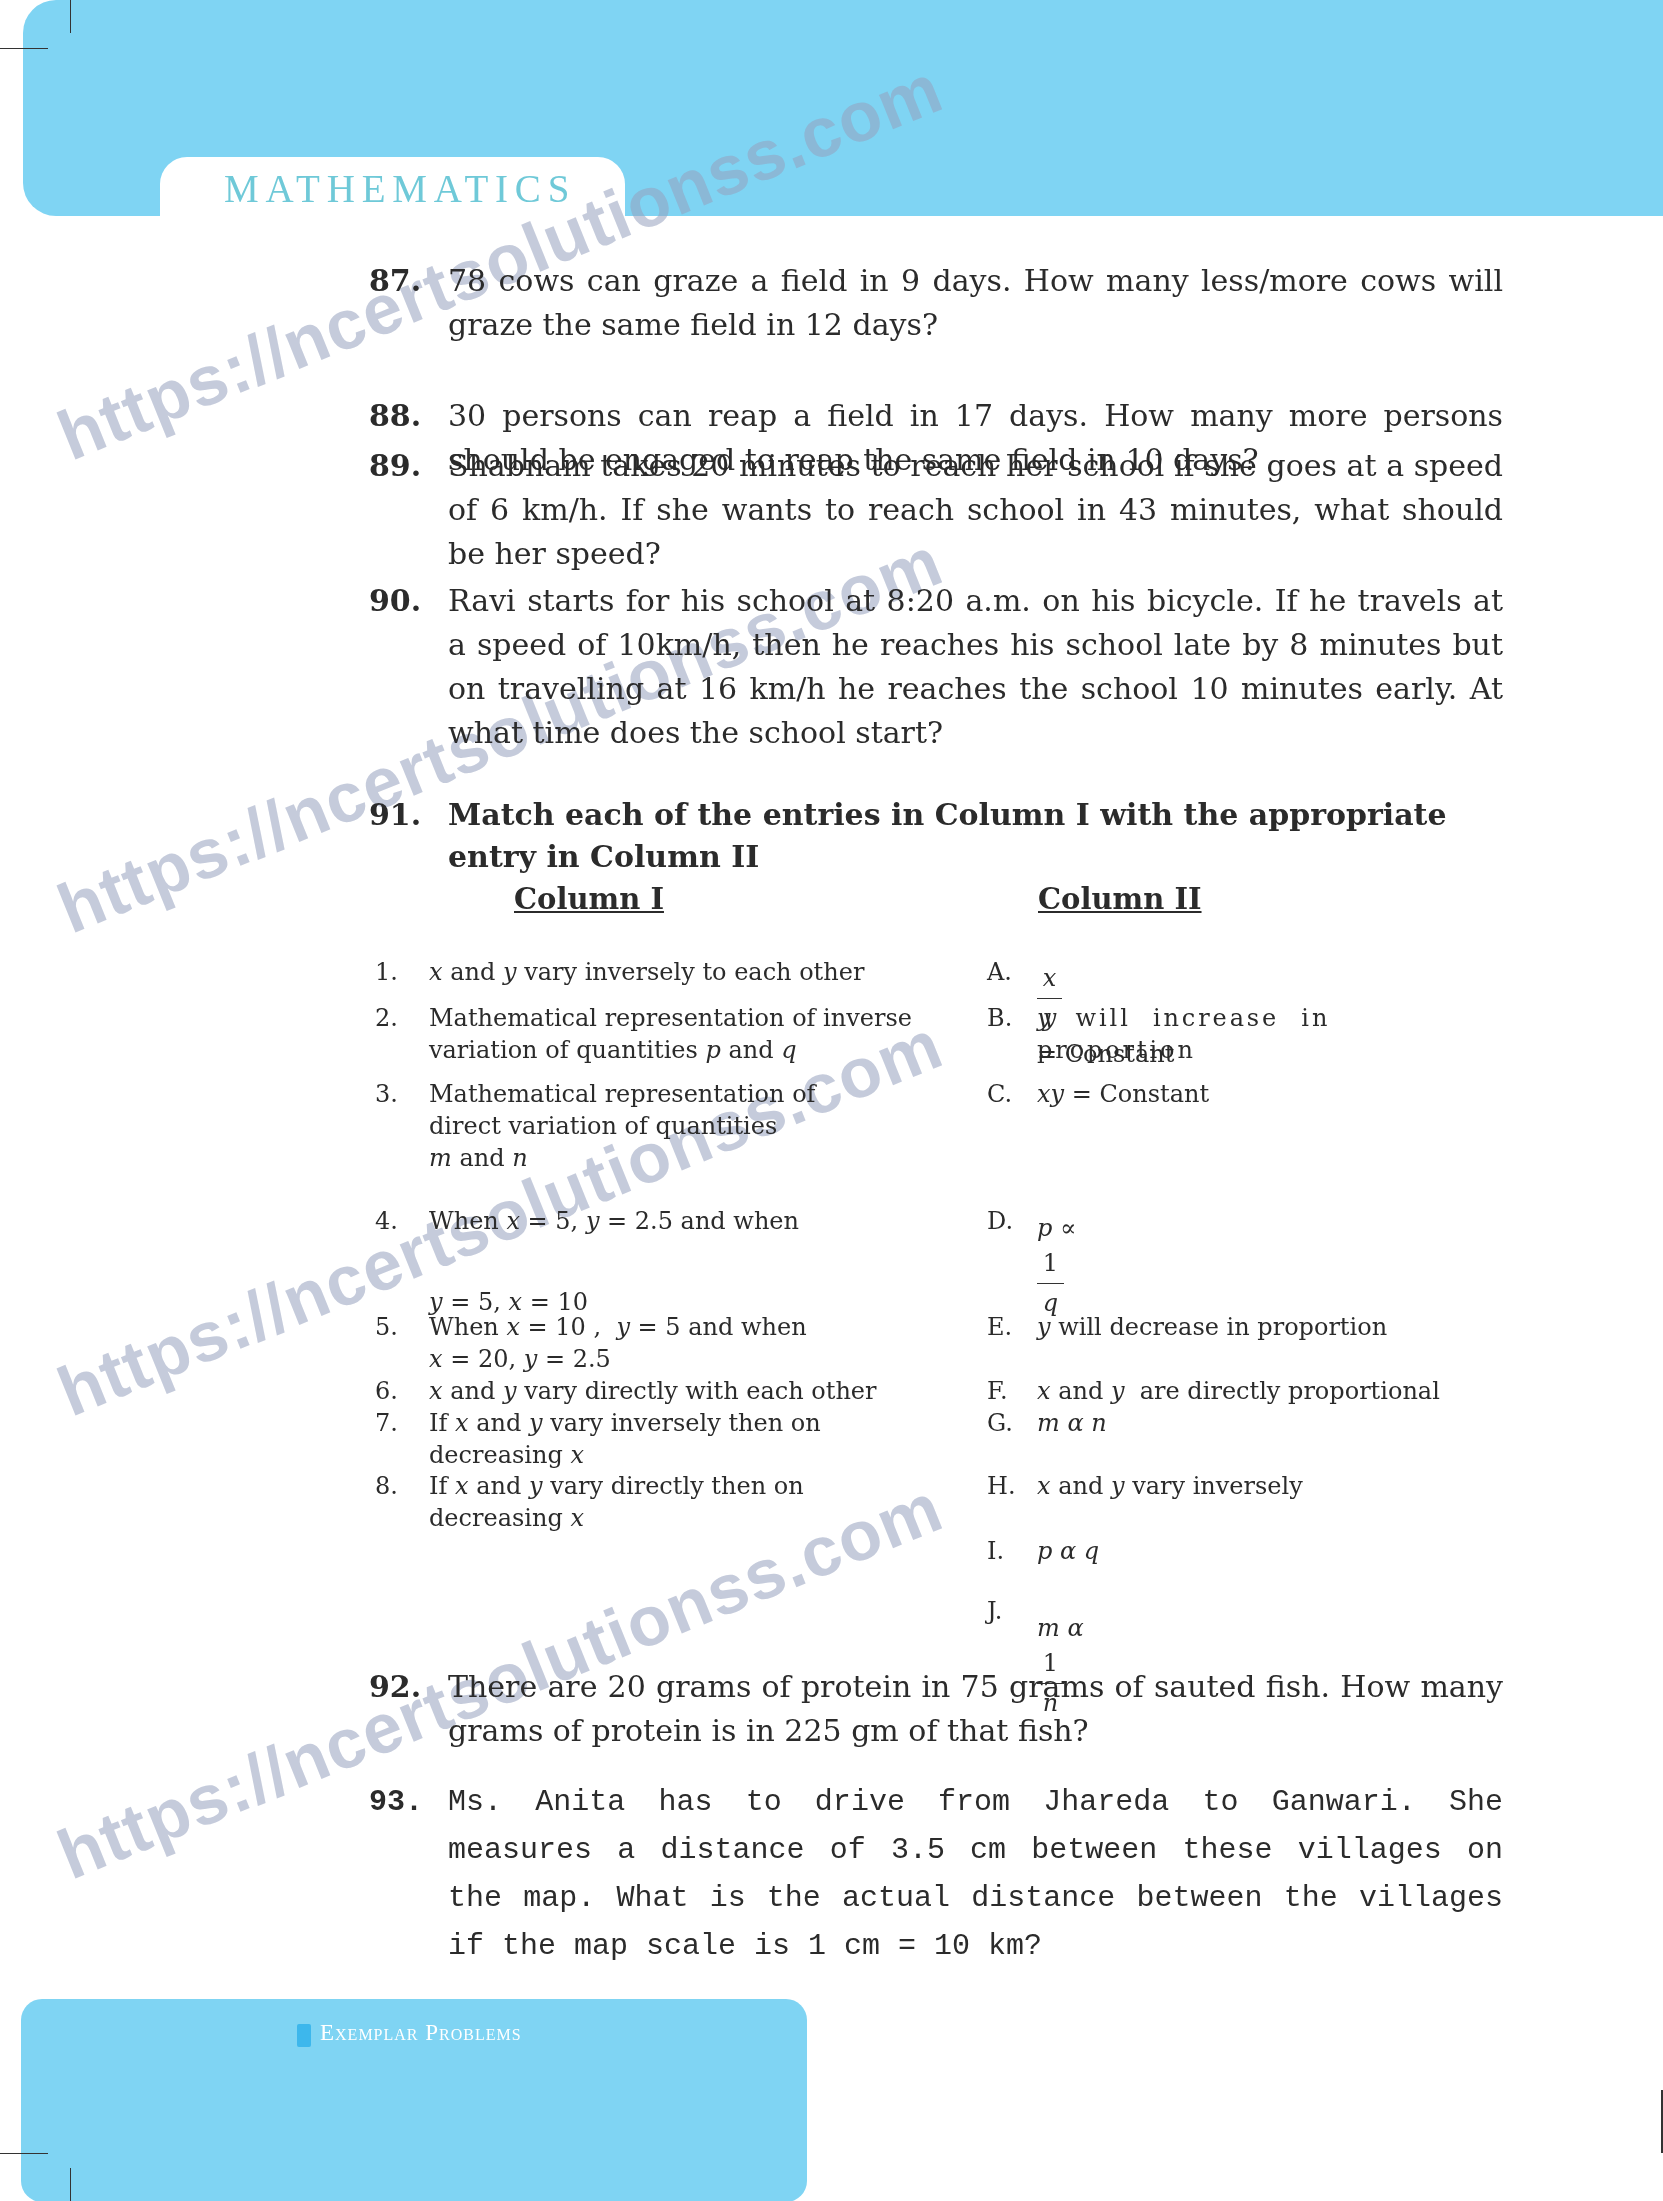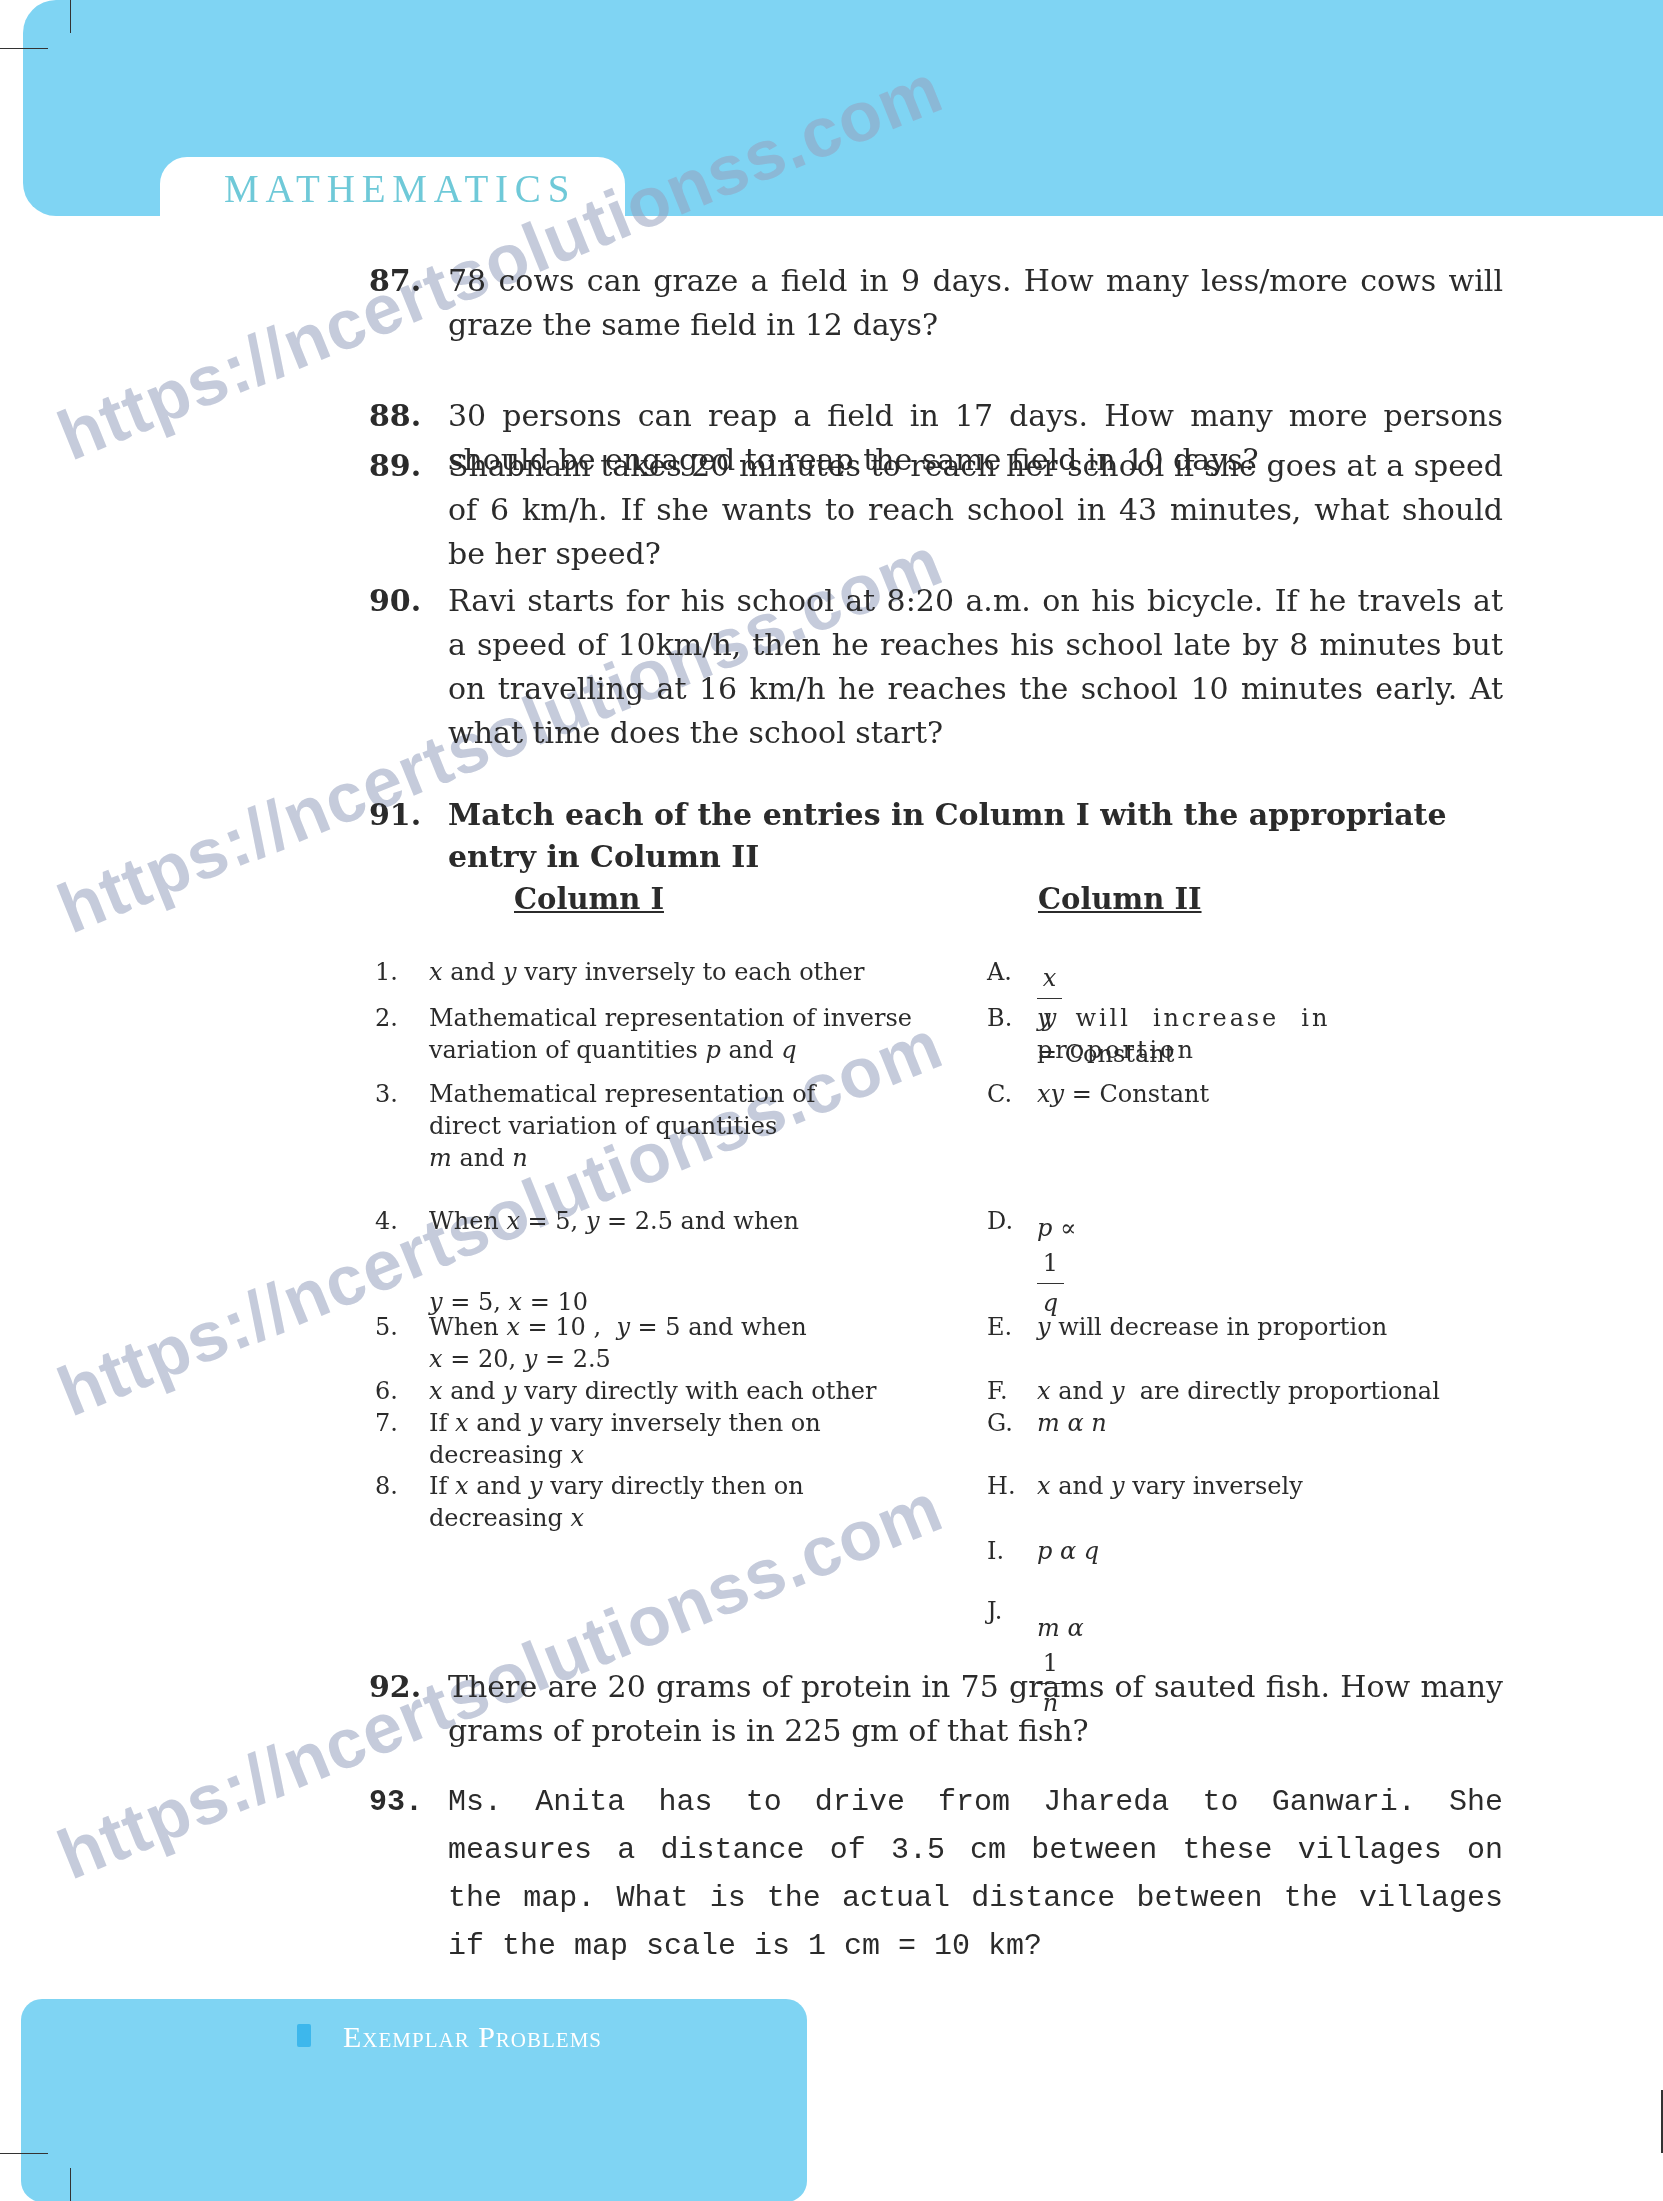--- a/index.html
+++ b/index.html
@@ -47,21 +47,21 @@
   .frac { display: inline-block; vertical-align: middle; text-align: center; font-style: italic; line-height: 39px; }
   .frac .top { display: block; border-bottom: 1.9px solid #333; padding: 0 5.8px; }
   .frac .bot { display: block; }
 
   .footer-band {
     position: absolute; left: 21px; top: 1999px; width: 786px; height: 203px;
     background: #7fd4f3; border-radius: 21px;
   }
   .footer-page { position: absolute; left: 228px; top: 1904px; font-family: "Liberation Serif", serif; font-size: 26px; color: #ffffff; font-weight: bold; }
   .footer-square { position: absolute; left: 297px; top: 2024px; width: 13.5px; height: 23px; background: #3db7ec; border-radius: 1.9px; }
-  .footer-label { position: absolute; left: 343px; top: 2020px; font-family: "Liberation Serif", serif; font-size: 30px; color: #ffffff; font-variant: small-caps; letter-spacing: 1px; }
+  .footer-label { position: absolute; left: 320px; top: 2020px; font-family: "Liberation Serif", serif; font-size: 23px; color: #ffffff; font-variant: small-caps; letter-spacing: 1px; }
 </style>
 </head>
 <body>
 
 <div class="header-band"></div>
 <div class="header-tab"></div>
 <div class="header-title">MATHEMATICS</div>
 <div class="crop-mark" style="left:0;top:48px;width:48px;height:1px;"></div>
 <div class="crop-mark" style="left:70px;top:0;width:1px;height:33px;"></div>
 

